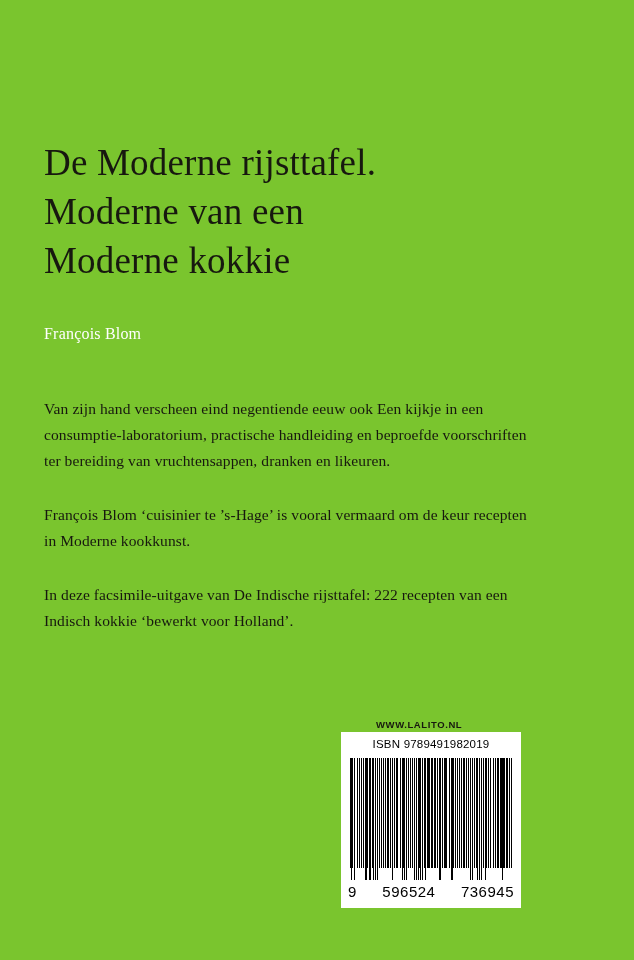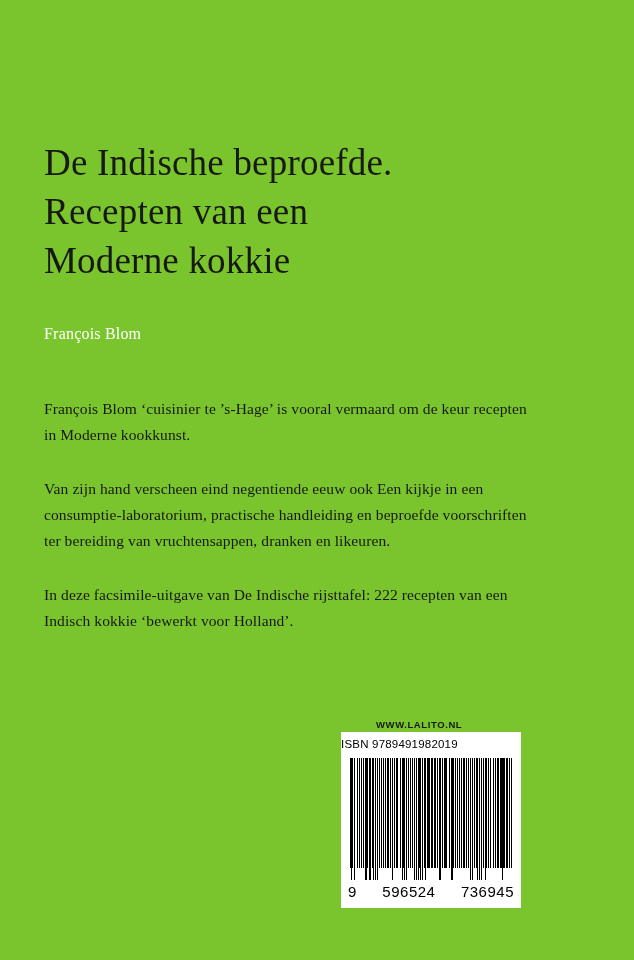--- a/index.html
+++ b/index.html
@@ -76,21 +76,21 @@
     width: 180px;
     height: 176px;
     background: #ffffff;
     padding: 0;
   }
   .isbn-text {
     position: absolute;
     left: 0;
     top: 6px;
     width: 100%;
-    text-align: left;
+    text-align: center;
     font-family: "Liberation Sans", sans-serif;
     font-size: 11.5px;
     color: #000000;
     letter-spacing: 0.2px;
   }
   .bars {
     position: absolute;
     left: 9px;
     top: 26px;
     width: 162px;
@@ -117,30 +117,30 @@
     color: #000;
     letter-spacing: 0.5px;
   }
 </style>
 </head>
 <body>
 
 <div class="cover">
 
   <div class="title-block">
-    <div class="title-line">De Indische beproefde.</div>
-    <div class="title-line">Recepten van een</div>
+    <div class="title-line">De Moderne rijsttafel.</div>
+    <div class="title-line">Moderne van een</div>
     <div class="title-line">Moderne kokkie</div>
   </div>
 
   <div class="author">François Blom</div>
 
   <div class="blurb">
+    <p>Van zijn hand verscheen eind negentiende eeuw ook Een kijkje in een consumptie-laboratorium, practische handleiding en beproefde voorschriften ter bereiding van vruchtensappen, dranken en likeuren.</p>
     <p>François Blom ‘cuisinier te ’s-Hage’ is vooral vermaard om de keur recepten in Moderne kookkunst.</p>
-    <p>Van zijn hand verscheen eind negentiende eeuw ook Een kijkje in een consumptie-laboratorium, practische handleiding en beproefde voorschriften ter bereiding van vruchtensappen, dranken en likeuren.</p>
     <p>In deze facsimile-uitgave van De Indische rijsttafel: 222 recepten van een Indisch kokkie ‘bewerkt voor Holland’.</p>
   </div>
 
   <div class="website">WWW.LALITO.NL</div>
 
   <div class="barcode-box">
     <div class="isbn-text">ISBN 9789491982019</div>
     <div class="bars" id="bars">
         <div class="bar short" style="width: 2px; margin-right: 1px;"></div>
         <div class="bar" style="width: 1px; margin-right: 1px;"></div>

